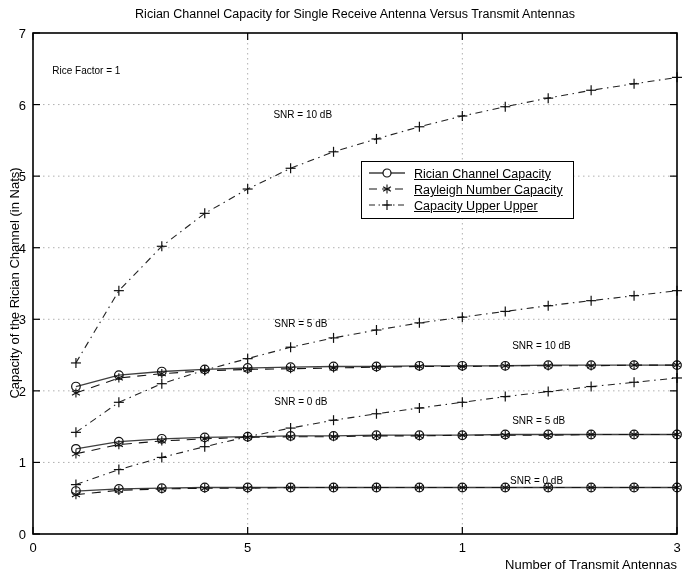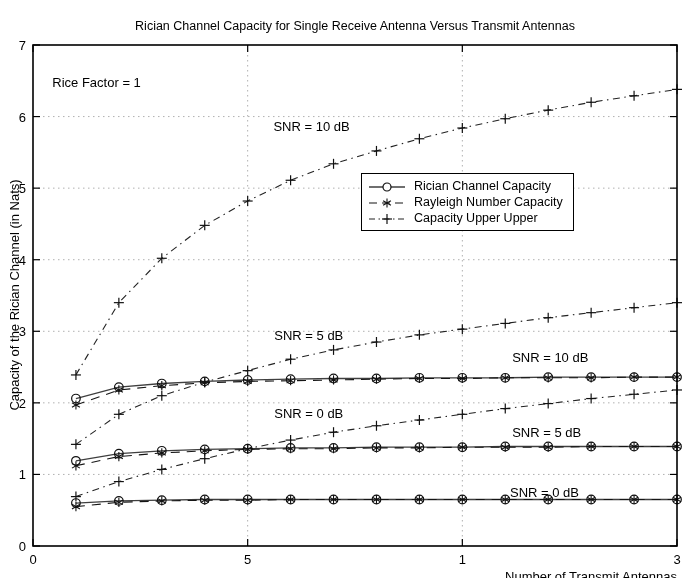--- a/index.html
+++ b/index.html
@@ -1,28 +1,28 @@
 <!DOCTYPE html>
 <html><head>
 <meta charset="utf-8">
 <style>
   html,body{margin:0;padding:0;background:#ffffff;}
   body{width:692px;height:578px;position:relative;overflow:hidden;
        font-family:"Liberation Sans",sans-serif;color:#000;}
-  #figure{position:absolute;left:0;top:0;width:692px;height:438px;background:#fff;margin-top:12px;}
+  #figure{position:absolute;left:0;top:0;width:692px;height:438px;background:#fff;}
   #plot-svg{position:absolute;left:0;top:0;}
   .txt{position:absolute;white-space:nowrap;}
   #chart-title{left:33px;top:7px;width:644px;text-align:center;font-size:12.5px;}
   #x-label{left:33px;top:557px;width:644px;text-align:right;font-size:13px;}
   #y-label{left:14px;top:283px;transform:translate(-50%,-50%) rotate(-90deg);font-size:13px;}
-  .annot{position:absolute;font-size:13px;transform:translateY(-50%);}
+  .annot{position:absolute;font-size:10px;transform:translateY(-50%);}
   .tick-label{position:absolute;font-size:13px;}
   #legend{position:absolute;left:361px;top:161px;background:#fff;border:1px solid #000;
           padding:4px 10px 4px 6px;}
-  .legend-row{display:flex;align-items:flex-end;height:16px;}
+  .legend-row{display:flex;align-items:flex-start;height:16px;text-decoration:underline;}
   .legend-row .lab{margin-left:8px;font-size:12.5px;line-height:16px;}
   .legend-row svg{display:block;}
 </style>
 </head>
 <body>
 
 <div id="figure">
 
   <svg id="plot-svg" width="692" height="578">
       <line x1="247.66666666666666" y1="33" x2="247.66666666666666" y2="534" stroke="#b0b0b0" stroke-width="1" stroke-dasharray="1.5,3.5"></line>

